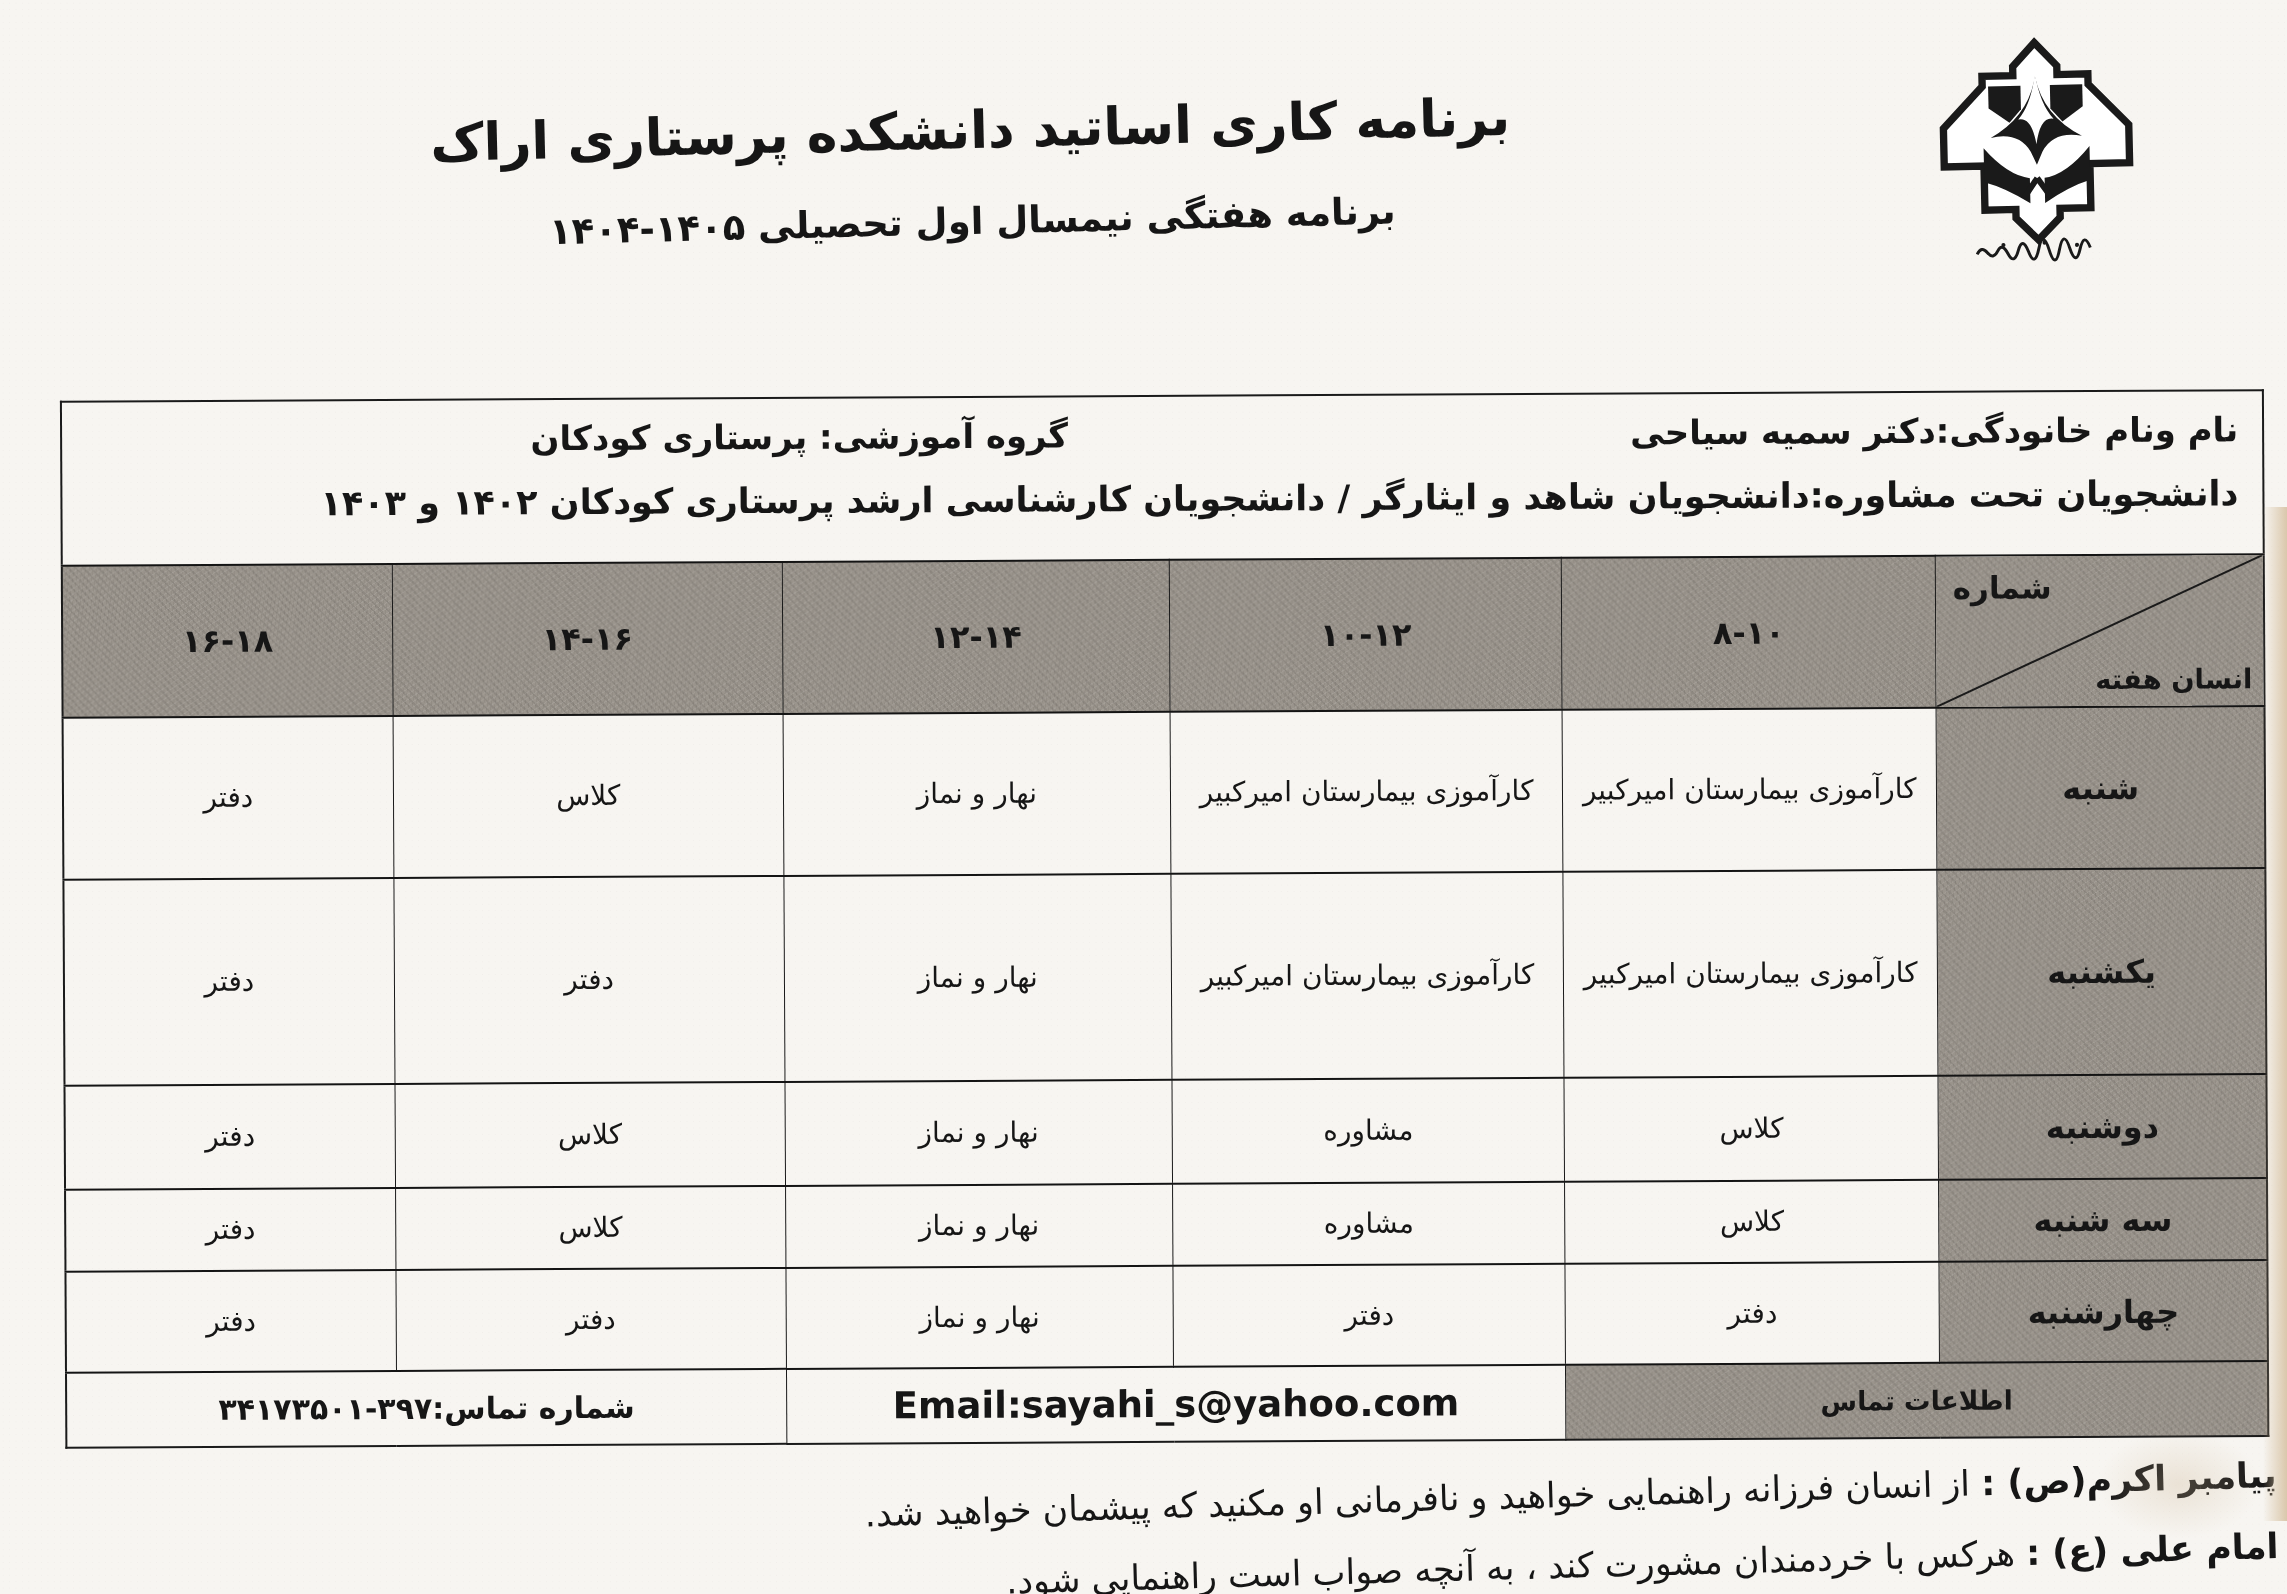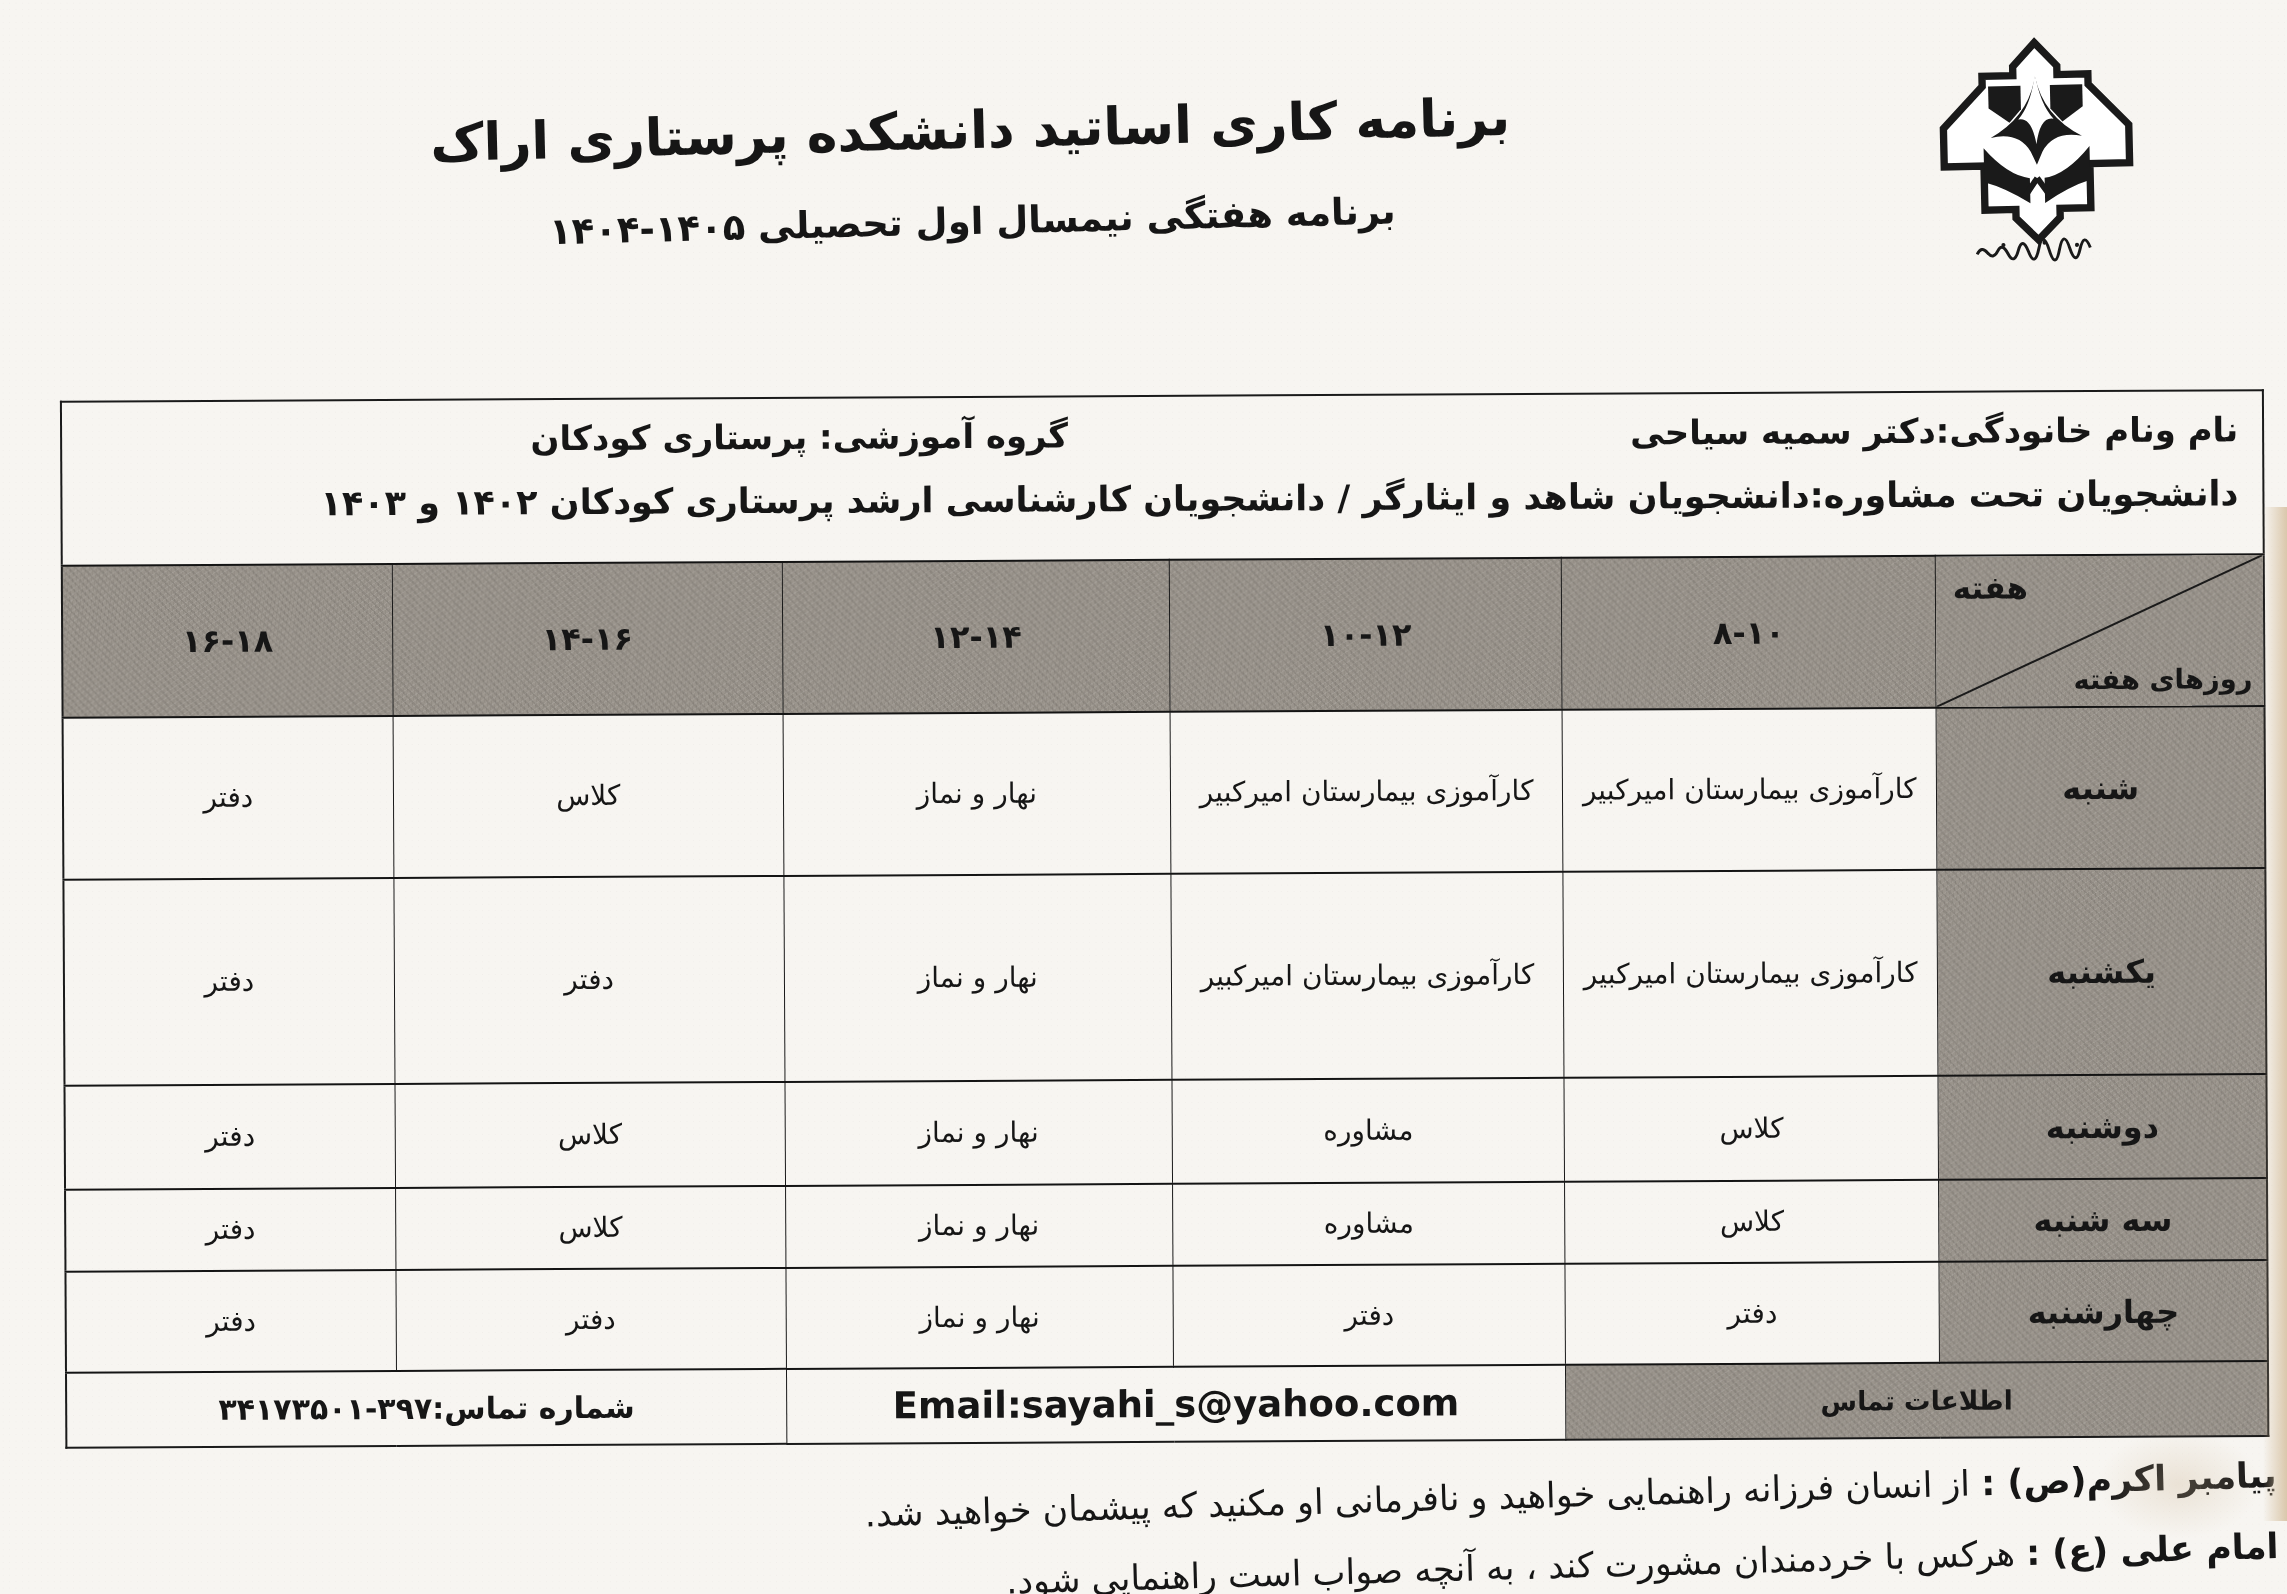--- a/index.html
+++ b/index.html
@@ -122,22 +122,22 @@
       <col style="width:17.6%">
         <col style="width:17.7%">
         <col style="width:15%">
     </colgroup>
     <tbody>
         <tr style="height:152px">
       <td class="gray corner">
         <svg class="diag" viewBox="0 0 100 100" preserveAspectRatio="none">
           <line x1="0" y1="100" x2="100" y2="0" stroke="#1a1a1a" stroke-width="2" vector-effect="non-scaling-stroke"></line>
         </svg>
-        <span class="corner-top">هفته</span>
-        <span class="corner-bottom">روزهای هفته</span>
+        <span class="corner-top">شماره</span>
+        <span class="corner-bottom">انسان هفته</span>
       </td>
       <td class="gray slot">۸-۱۰</td>
       <td class="gray slot">۱۰-۱۲</td>
       <td class="gray slot">۱۲-۱۴</td>
       <td class="gray slot">۱۴-۱۶</td>
       <td class="gray slot">۱۶-۱۸</td>
     </tr>
     <tr style="height:162px">
       <td class="gray day">شنبه</td>
       <td class="cell">کارآموزی بیمارستان امیرکبیر</td>

